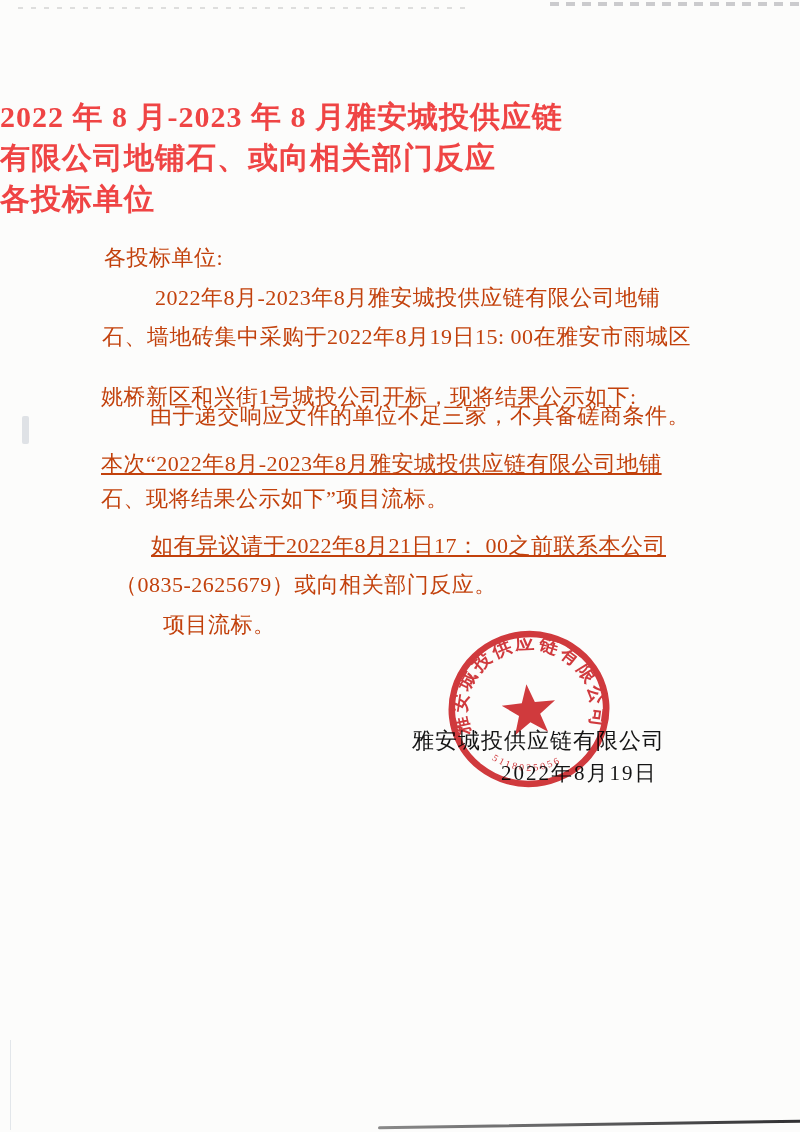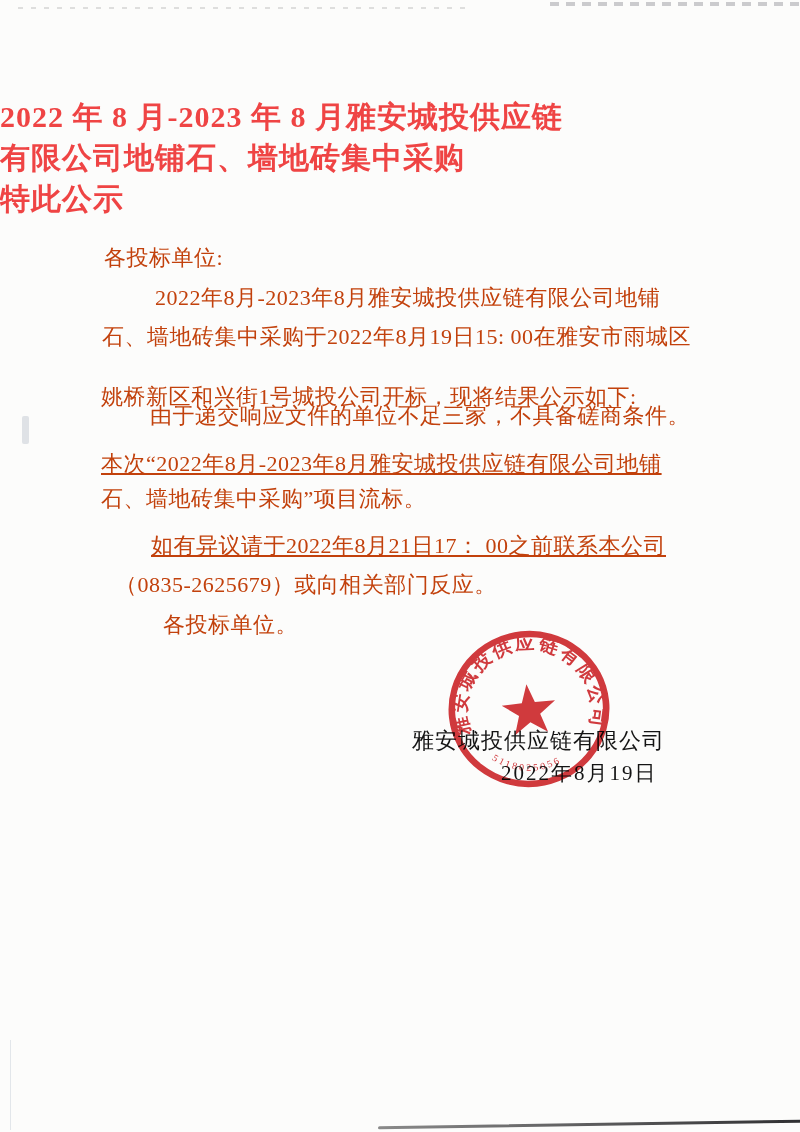--- a/index.html
+++ b/index.html
@@ -69,34 +69,34 @@
 <div class="page">
 
   <div class="scan-noise-top"></div>
   <div class="scan-noise-top-right"></div>
   <div class="scan-mark-left"></div>
   <div class="scan-edge-left"></div>
   <div class="scan-edge-bottom"></div>
 
   <div class="title-block">
     <div>2022 年 8 月-2023 年 8 月雅安城投供应链</div>
-    <div>有限公司地铺石、墙地砖集中采购</div>
-    <div>特此公示</div>
+    <div>有限公司地铺石、或向相关部门反应</div>
+    <div>各投标单位</div>
   </div>
 
   <div class="body-line bl1">各投标单位:</div>
   <div class="body-line bl2">2022年8月-2023年8月雅安城投供应链有限公司地铺</div>
   <div class="body-line bl3">石、墙地砖集中采购于2022年8月19日15: 00在雅安市雨城区</div>
   <div class="body-line bl4">姚桥新区和兴街1号城投公司开标，现将结果公示如下:</div>
   <div class="body-line bl5">由于递交响应文件的单位不足三家，不具备磋商条件。</div>
   <div class="body-line bl6">本次“2022年8月-2023年8月雅安城投供应链有限公司地铺</div>
-  <div class="body-line bl7">石、墙地砖集中采购”项目流标。</div>
+  <div class="body-line bl7">石、现将结果公示如下”项目流标。</div>
   <div class="body-line bl8">如有异议请于2022年8月21日17： 00之前联系本公司</div>
   <div class="body-line bl9">（0835-2625679）或向相关部门反应。</div>
-  <div class="body-line bl10">各投标单位。</div>
+  <div class="body-line bl10">项目流标。</div>
 
   <div class="sig-company">雅安城投供应链有限公司</div>
   <div class="sig-date">2022年8月19日</div>
 
   <div class="seal">
     <svg viewBox="0 0 200 200" xmlns="http://www.w3.org/2000/svg">
       <defs>
         <path id="seal-arc" d="M 28 126 A 76 76 0 1 1 172 126" fill="none"></path>
         <path id="seal-num-arc" d="M 40 148 A 77 77 0 0 0 160 148" fill="none"></path>
       </defs>

